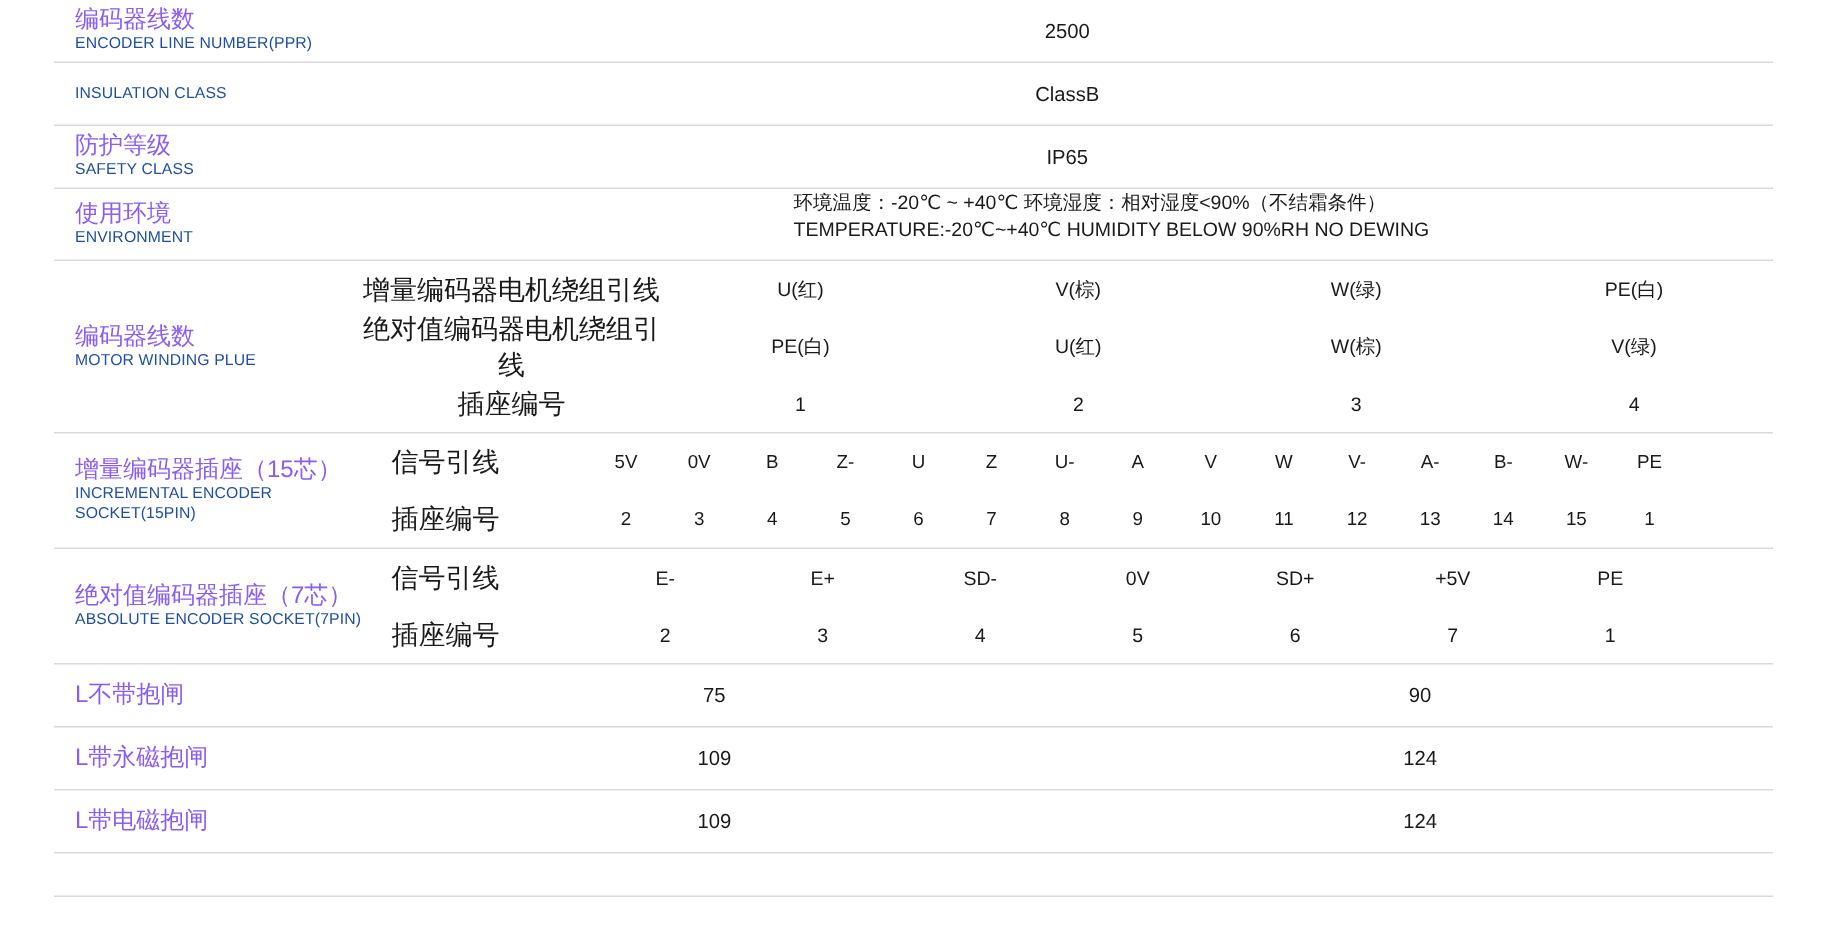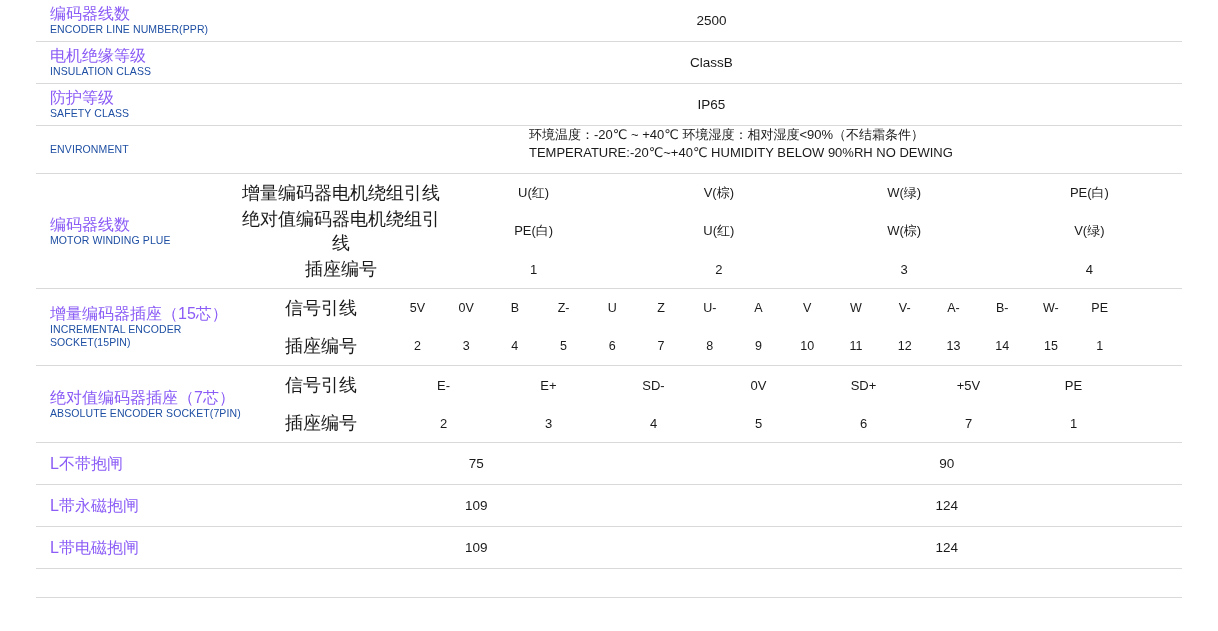--- a/index.html
+++ b/index.html
@@ -82,21 +82,21 @@
     height: 38px;
   }
   .sub-label {
     flex: 0 0 200px;
     text-align: center;
     font-size: 18px;
     color: #1a1a1a;
   }
   .sub-label.narrow {
     flex: 0 0 120px;
-    text-align: center;
+    text-align: left;
     padding-left: 20px;
   }
   .cells {
     flex: 1 1 auto;
     display: flex;
     align-items: center;
   }
   .cell {
     text-align: center;
     font-size: 13px;
@@ -133,36 +133,36 @@
   <div class="row h42">
     <div class="label-cell">
       <span class="label-cn">编码器线数</span>
       <span class="label-en">ENCODER LINE NUMBER(PPR)</span>
     </div>
     <div class="value-cell">2500</div>
   </div>
 
   <div class="row h42">
     <div class="label-cell">
-      <span class="label-cn">电机绝缘等级</span>
       <span class="label-en">INSULATION CLASS</span>
     </div>
     <div class="value-cell">ClassB</div>
   </div>
 
   <div class="row h42">
     <div class="label-cell">
       <span class="label-cn">防护等级</span>
       <span class="label-en">SAFETY CLASS</span>
     </div>
     <div class="value-cell">IP65</div>
   </div>
 
   <div class="row h48">
     <div class="label-cell">
+      <span class="label-cn">使用环境</span>
       <span class="label-en">ENVIRONMENT</span>
     </div>
     <div class="value-two-line">
       <span>环境温度：-20℃ ~ +40℃   环境湿度：相对湿度&lt;90%（不结霜条件）</span>
       <span>TEMPERATURE:-20℃~+40℃   HUMIDITY BELOW 90%RH NO DEWING</span>
     </div>
   </div>
 
   <div class="row">
     <div class="label-cell">

